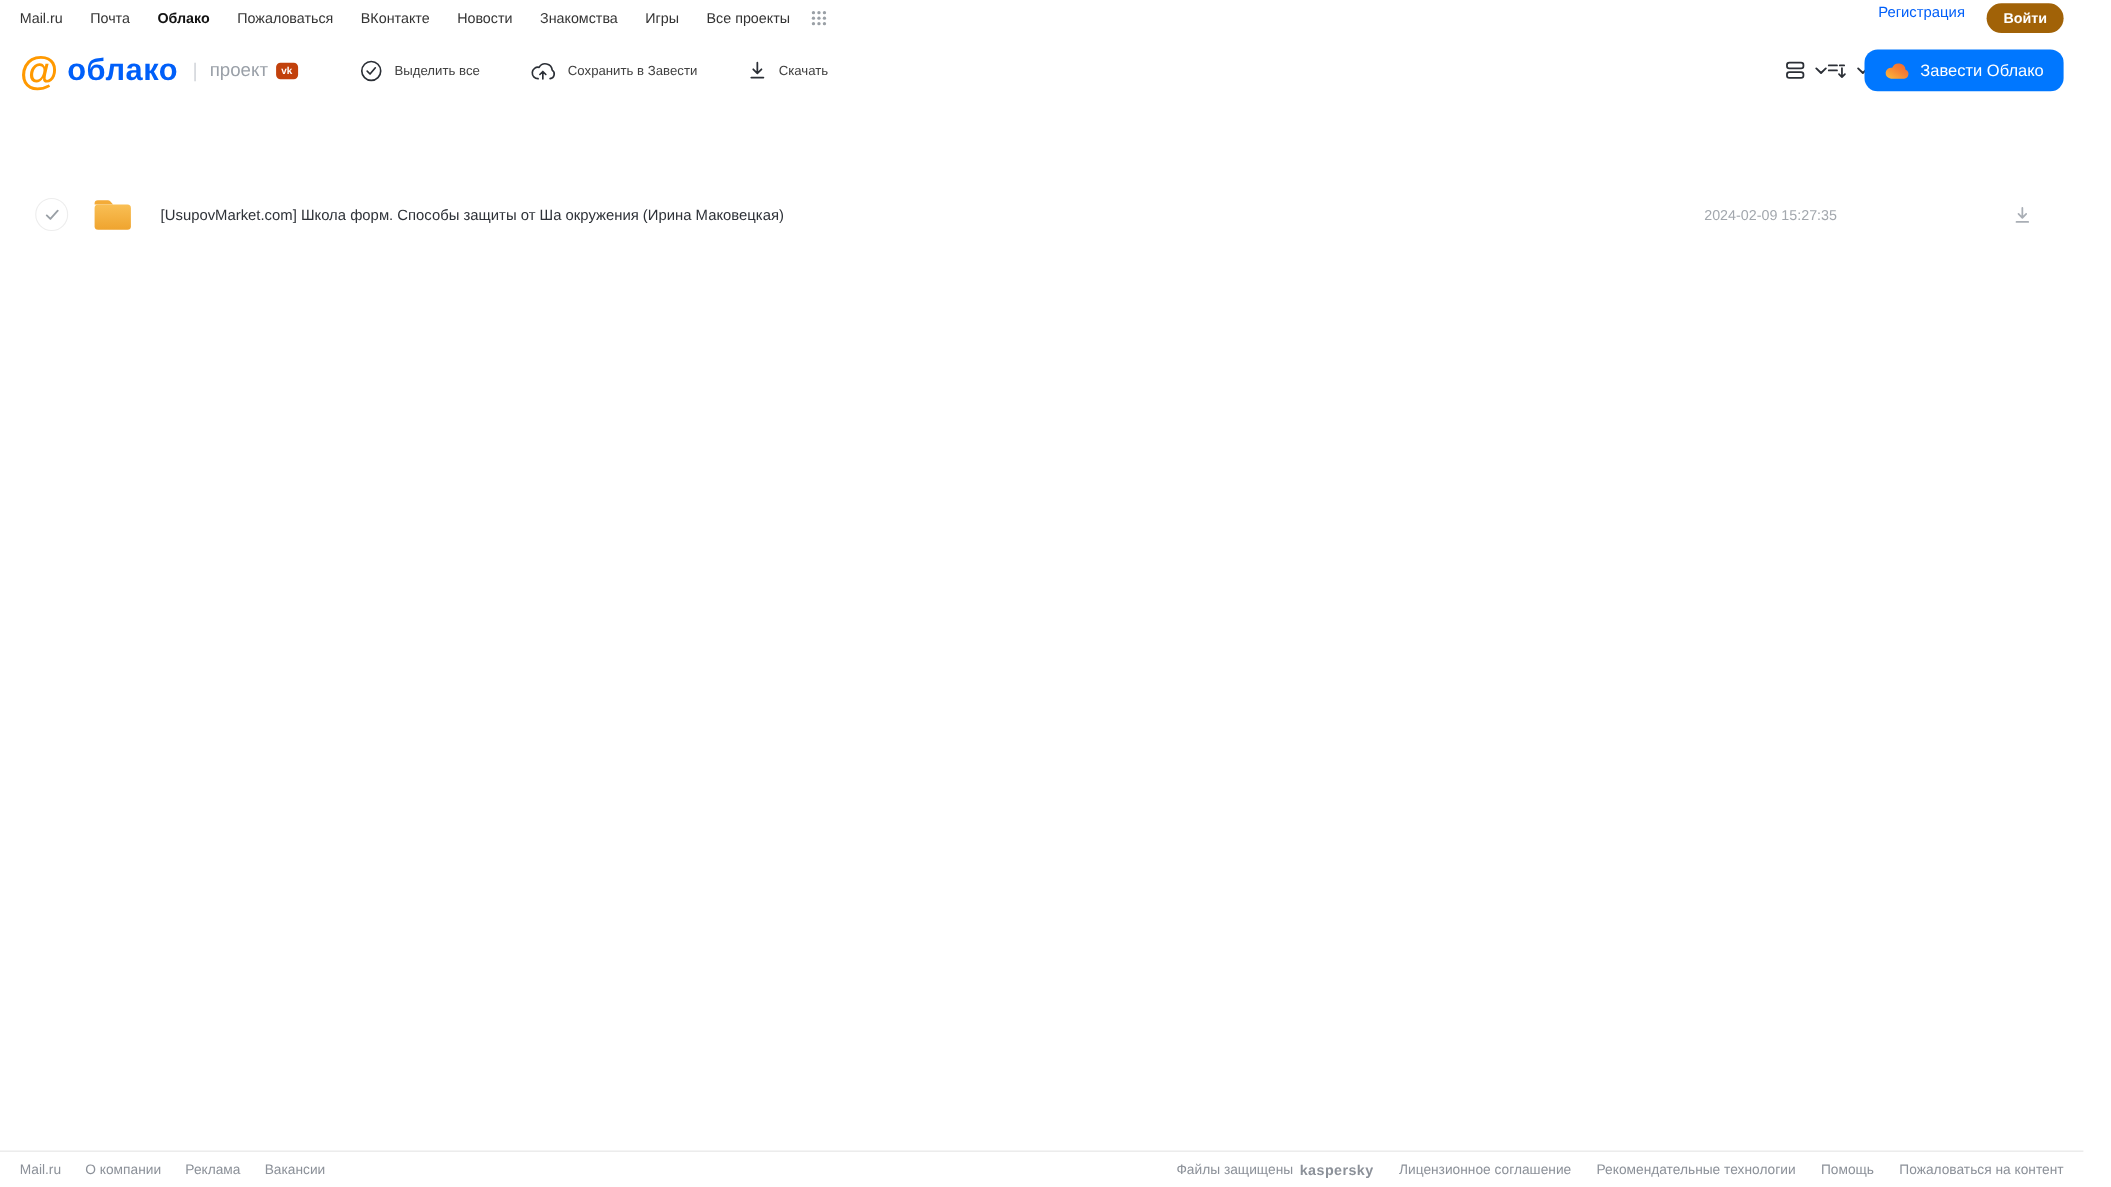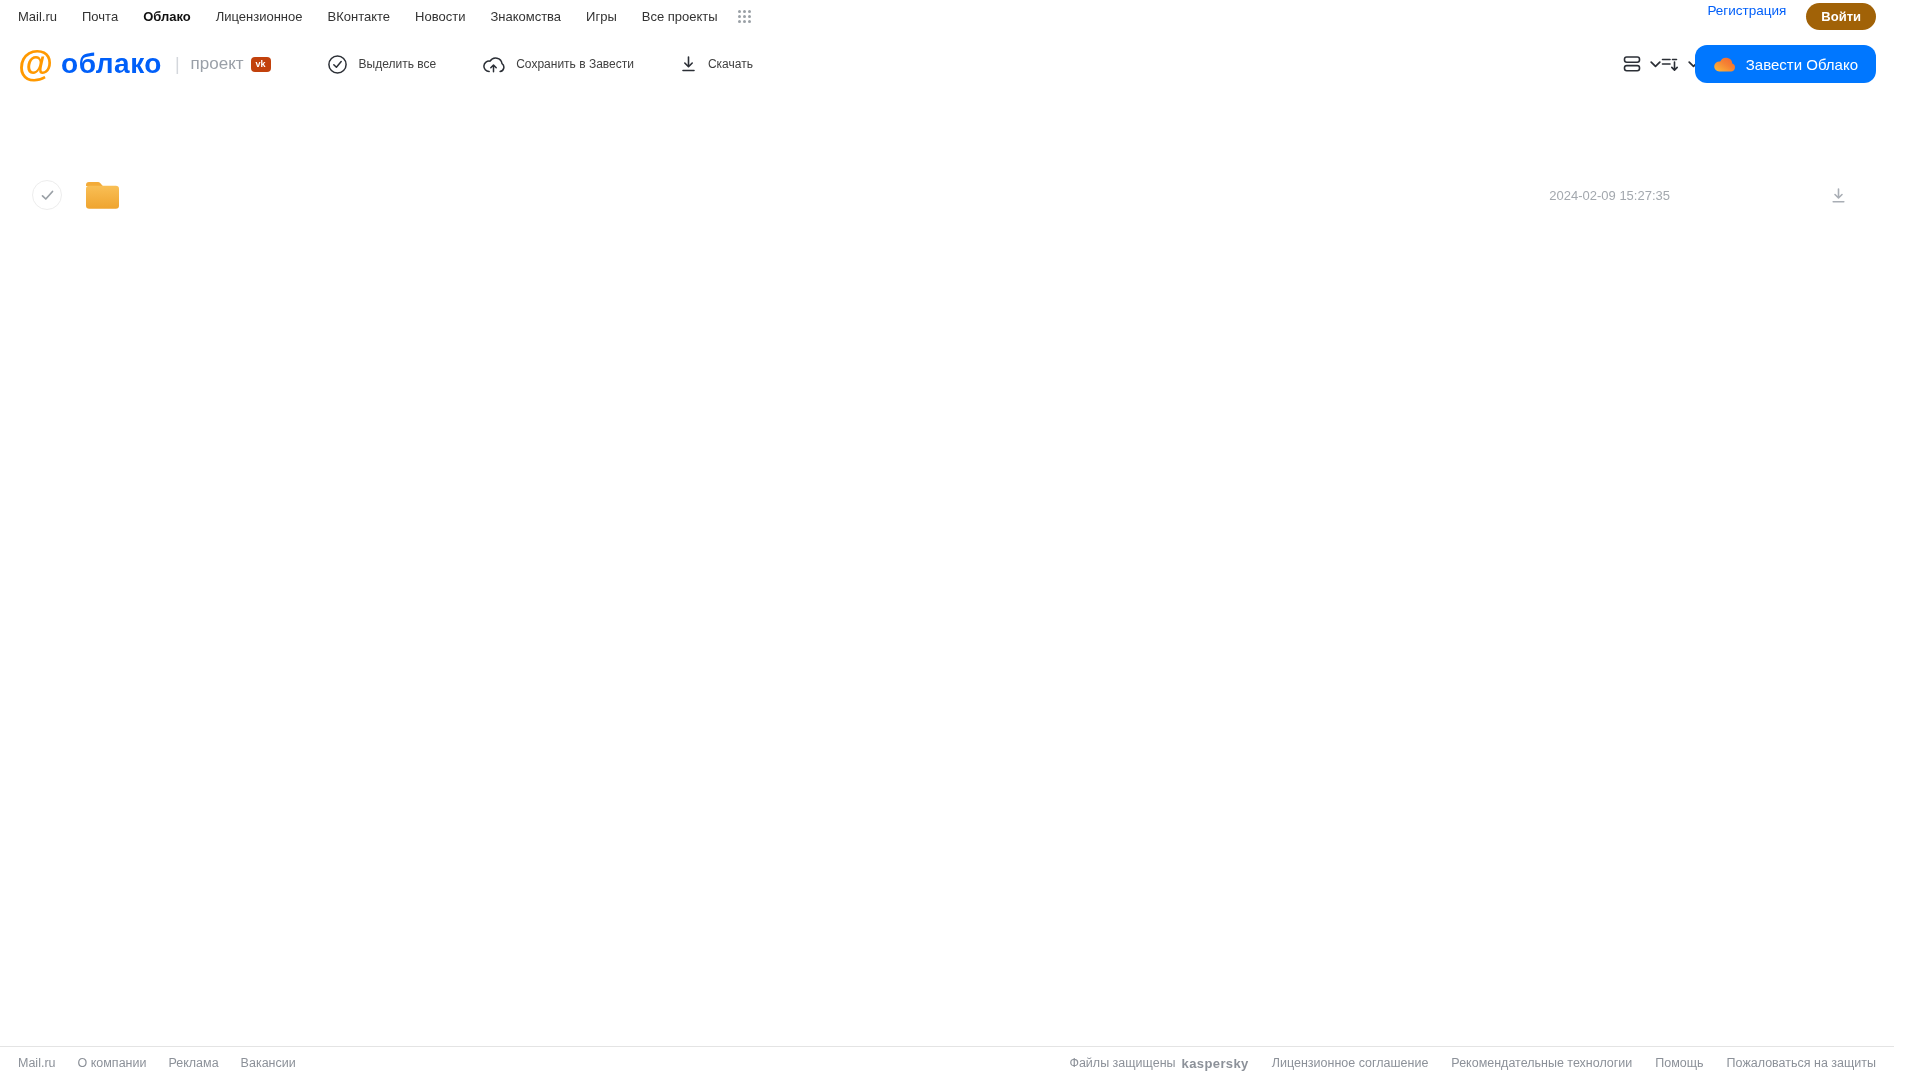--- a/index.html
+++ b/index.html
@@ -108,21 +108,21 @@
 </head>
 <body>
 
 <div class="page">
 
   <div class="topnav">
     <div class="topnav-left">
       <a class="tn-link">Mail.ru</a>
       <a class="tn-link">Почта</a>
       <a class="tn-link active">Облако</a>
-      <a class="tn-link">Лицензионное</a>
+      <a class="tn-link">Пожаловаться</a>
       <a class="tn-link">ВКонтакте</a>
       <a class="tn-link">Новости</a>
       <a class="tn-link">Знакомства</a>
       <a class="tn-link">Игры</a>
       <a class="tn-link">Все проекты</a>
       <span class="grid-icon">
         <svg width="15" height="15" viewBox="0 0 15 15">
           <g fill="#9aa0a6">
             <circle cx="2.5" cy="2.5" r="1.5"></circle>
               <circle cx="7.5" cy="2.5" r="1.5"></circle>
@@ -239,20 +239,21 @@
           <defs>
             <linearGradient id="fg" x1="0" y1="0" x2="0" y2="1">
               <stop offset="0" stop-color="#f9bf55"></stop>
               <stop offset="1" stop-color="#efa42f"></stop>
             </linearGradient>
           </defs>
           <path fill="#f3ab38" d="M4 7 a3 3 0 0 1 3-3 h9 a3 3 0 0 1 2.2 1 l2.6 2.9 H4 z"></path>
           <rect x="4" y="7.8" width="33" height="23" rx="3.2" fill="url(#fg)"></rect>
         </svg>
       </span>
+      <a class="file-name">[UsupovMarket.com] Школа форм. Способы защиты от Ша окружения (Ирина Маковецкая)</a>
       <span class="file-date">2024-02-09 15:27:35</span>
       <button class="row-dl-btn">
         <svg width="17" height="17" viewBox="0 0 17 17" fill="none" stroke="#a9aeb5" stroke-width="1.6" stroke-linecap="round" stroke-linejoin="round">
           <path d="M8.5 2 V10.8 M5 7.5 L8.5 11 L12 7.5 M3.2 14.8 H13.8"></path>
         </svg>
       </button>
     </div>
   </div>
 
   <div class="footer">
@@ -263,17 +264,17 @@
       <a>Вакансии</a>
     </div>
     <div class="footer-right">
       <span class="kaspersky-wrap">
         <span>Файлы защищены</span>
         <a class="kaspersky">kaspersky</a>
       </span>
       <a>Лицензионное соглашение</a>
       <a>Рекомендательные технологии</a>
       <a>Помощь</a>
-      <a>Пожаловаться на защиты</a>
+      <a>Пожаловаться на контент</a>
     </div>
   </div>
 
 </div>
 
 </body></html>

